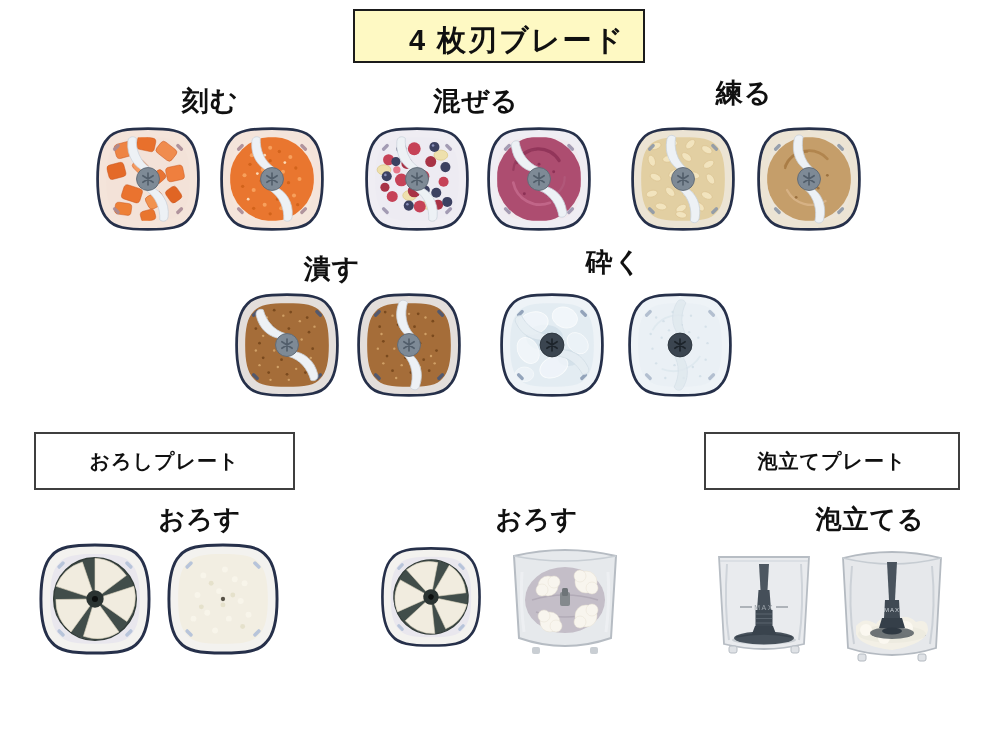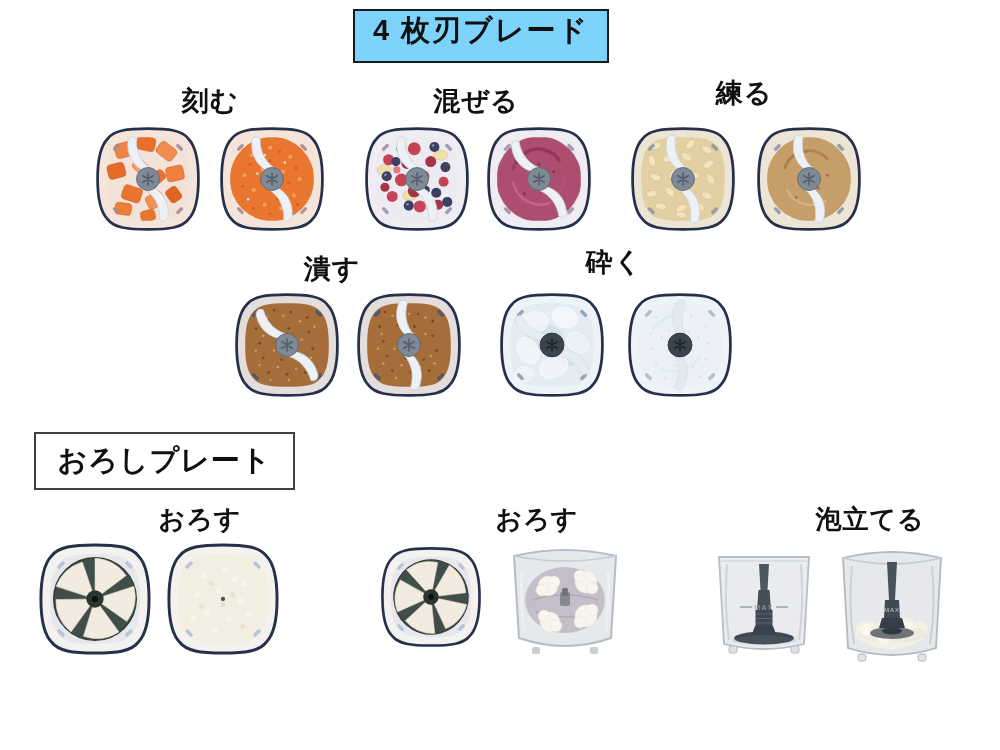--- a/index.html
+++ b/index.html
@@ -9,25 +9,25 @@
     --rim_ice:#eef3f7; --rim_plain:#f3f2ef;
     --carrot:#e9762f; --berry_puree:#ad4d70; --peanut_base:#e2cfa2; --peanut_butter:#c59e6a;
     --sesame:#a56d39; --ice:#e3ecf2; --plate_dark:#414d4a; --daikon:#f1ecdf; --grated:#f2eee2;
     --cup_body:#e9ebee; --cup_stroke:#b7bdc4; --shaft:#49535d; --plate_gray:#c4bec8; --cream:#f4f0e5;
   }
   html,body{margin:0;padding:0;background:#fff;}
   .canvas{position:relative;width:1000px;height:750px;background:#fff;overflow:hidden;
           font-family:"Liberation Sans","DejaVu Sans",sans-serif;color:var(--text);}
   .art{position:absolute;left:0;top:0;}
   .title-box{position:absolute;left:353px;top:9px;width:252px;height:50px;
-             border:2.5px solid #1b1b1b;display:flex;align-items:flex-start;justify-content:center;
-             font-size:29px;font-weight:700;letter-spacing:2px;background:#7dd3fc;}
+             border:2.5px solid #1b1b1b;display:flex;align-items:flex-end;justify-content:center;
+             font-size:29px;font-weight:700;letter-spacing:2px;background:#fef9c3;padding-left:36px;}
   .plate-box{position:absolute;top:432px;height:54px;border:2px solid var(--box_border);
              display:flex;align-items:center;justify-content:center;background:#fff;
-             font-size:29px;font-weight:700;letter-spacing:1px;text-align:right;}
+             font-size:20px;font-weight:700;letter-spacing:1px;text-align:right;}
   .label{position:absolute;transform:translateX(-50%);font-size:27px;font-weight:700;
          white-space:nowrap;letter-spacing:1px;line-height:1;text-align:center;}
   .label.small{font-size:26px;margin-left:40px;}
 </style>
 </head>
 <body>
 
 <div class="canvas">
 
   <svg class="art" width="1000" height="750" viewBox="0 0 1000 750">
@@ -551,17 +551,20 @@
 
   <div class="label" style="left:210px;top:88px">刻む</div>
   <div class="label" style="left:476px;top:88px">混ぜる</div>
   <div class="label" style="left:744px;top:80px">練る</div>
   <div class="label" style="left:332px;top:256px">潰す</div>
   <div class="label" style="left:614px;top:249px">砕く</div>
 
   <div class="plate-box" style="left:34px;width:257px">
     <span>おろしプレート</span>
   </div>
+  <div class="plate-box" style="left:704px;width:252px">
+    <span>泡立てプレート</span>
+  </div>
 
   <div class="label small" style="left:160px;top:506px">おろす</div>
   <div class="label small" style="left:497px;top:506px">おろす</div>
   <div class="label small" style="left:830px;top:506px">泡立てる</div>
 </div>
 
 </body></html>

